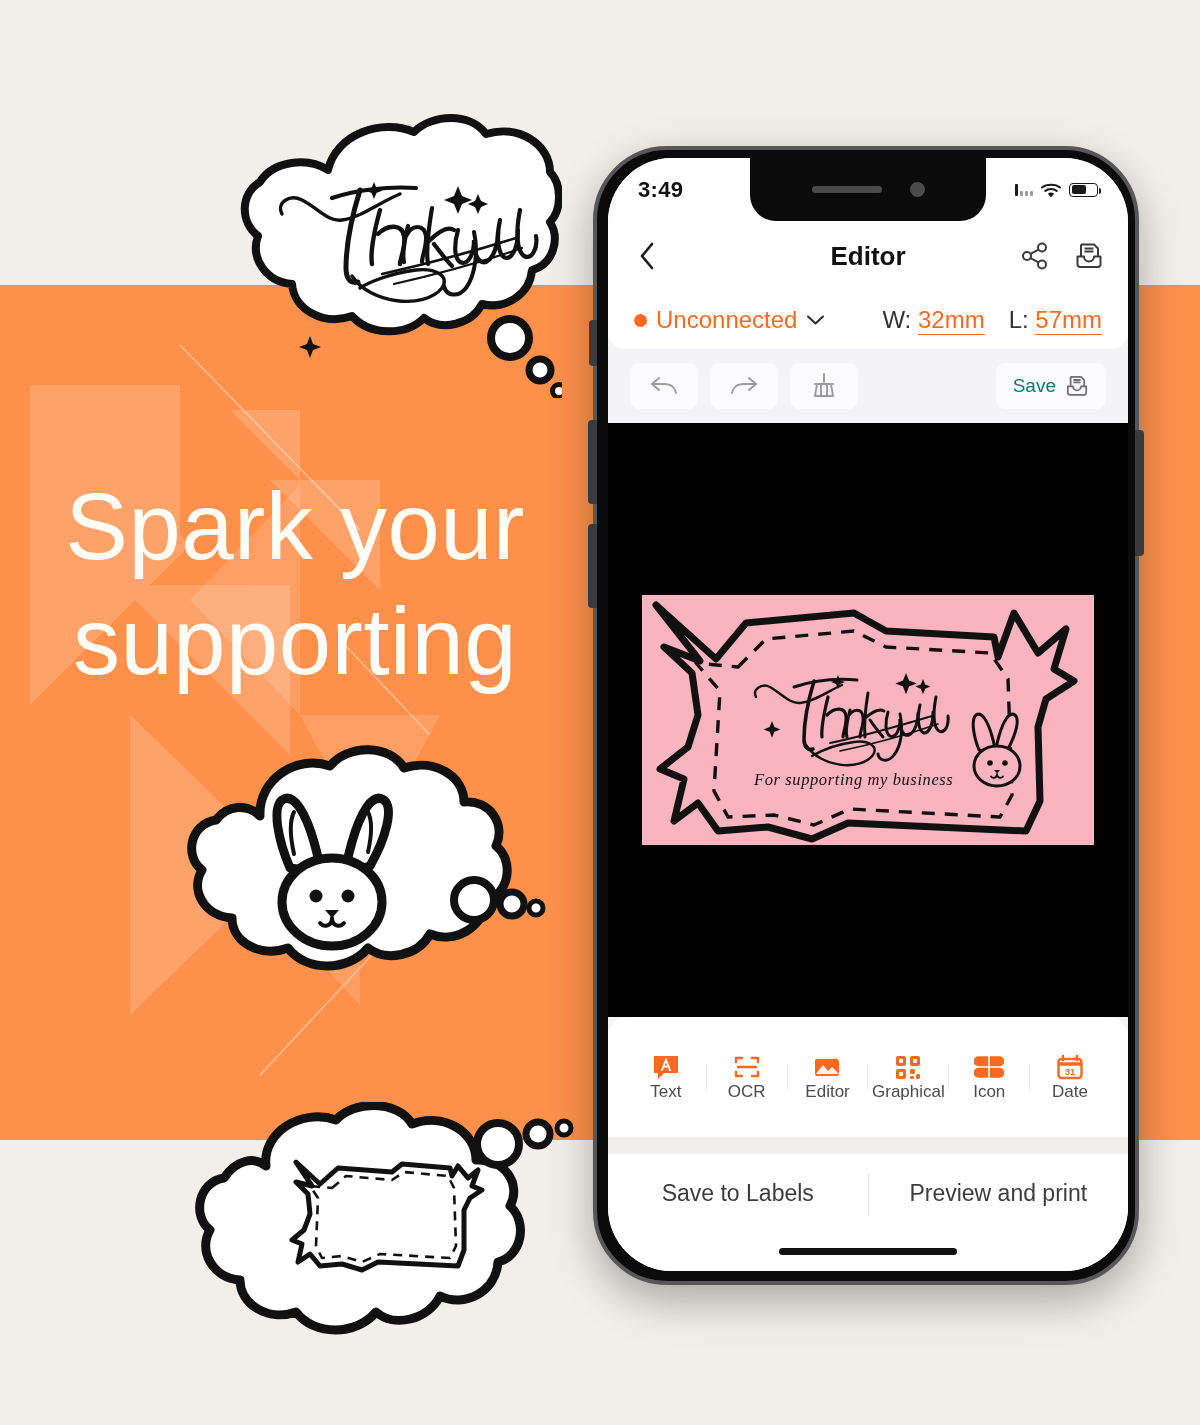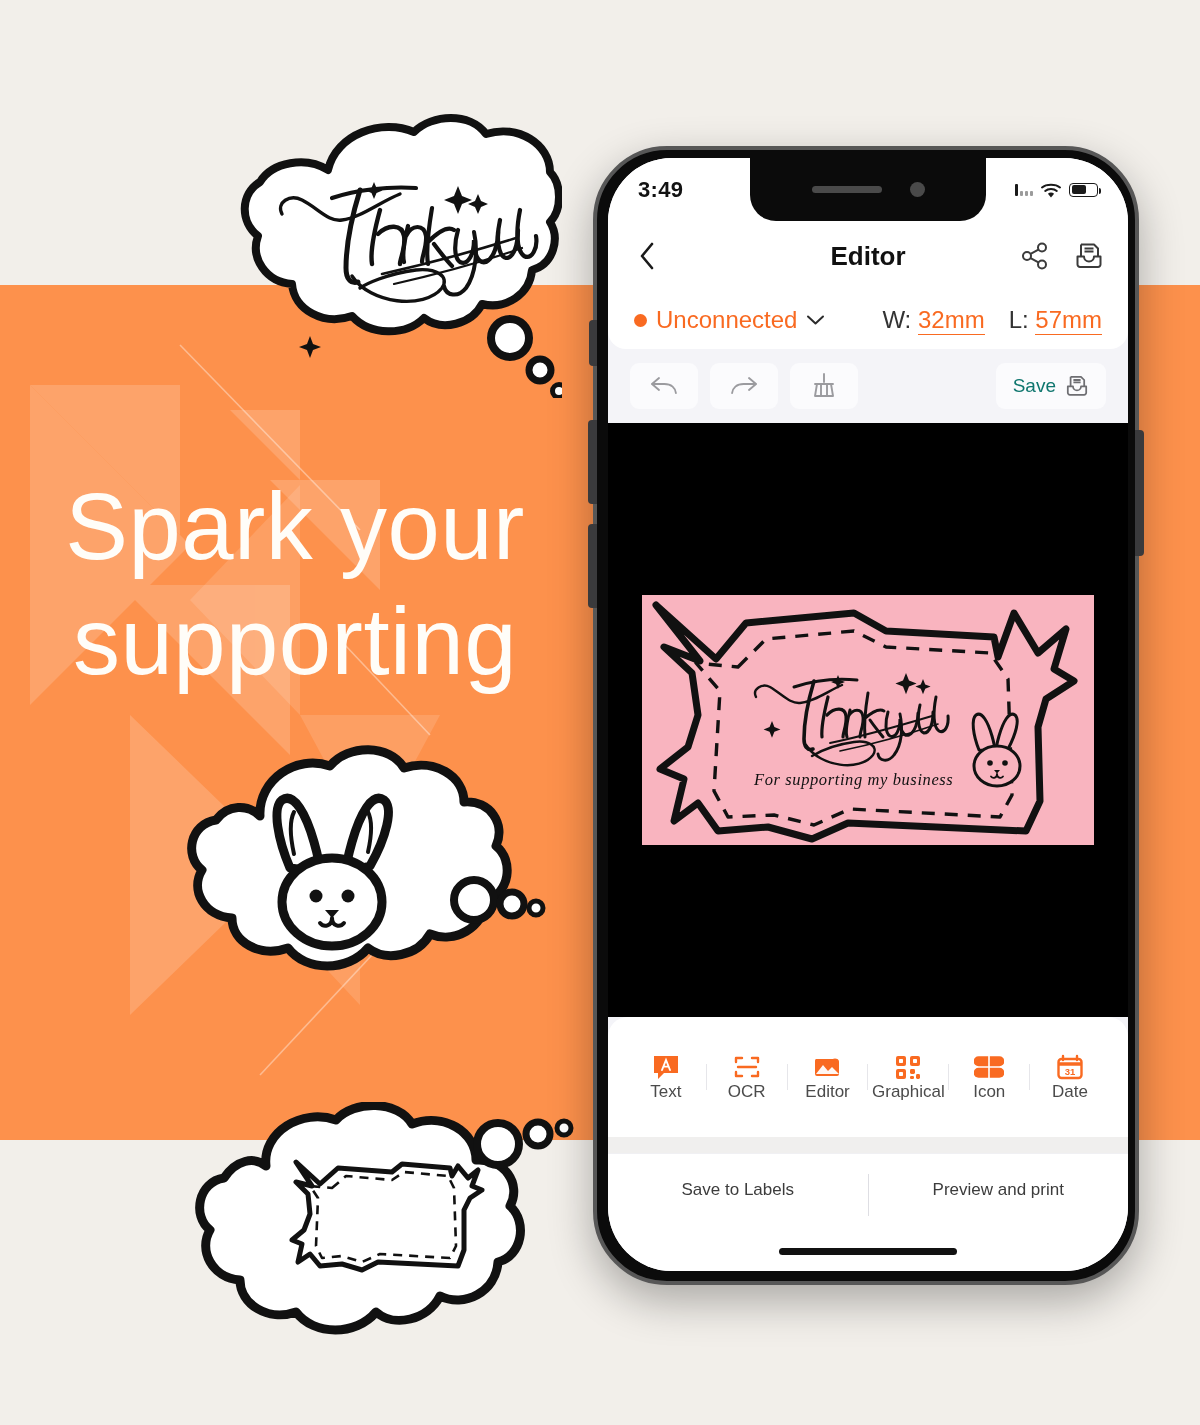--- a/index.html
+++ b/index.html
@@ -157,21 +157,21 @@
   }
   .bitem { flex: 1; display: flex; flex-direction: column; align-items: center; cursor: pointer; }
   .bitem .lbl { font-size: 17px; color: #4b4b4b; }
   .bsep { width: 1px; height: 26px; background: #e6e6ea; }
 
   .actionbar {
     flex: 0 0 auto; height: 118px; background: #fff;
     display: flex; align-items: flex-start; justify-content: center;
     border-top: 1px solid #f0f0f3; position: relative;
   }
-  .action { flex: 1; text-align: center; font-size: 17px; color: #3c3c3c; padding-top: 26px; cursor: pointer; }
+  .action { flex: 1; text-align: center; font-size: 23px; color: #3c3c3c; padding-top: 26px; cursor: pointer; }
   .asep { width: 1px; height: 42px; background: #dedee3; margin-top: 20px; }
   .home-indicator {
     position: absolute; bottom: 16px; left: 50%; transform: translateX(-50%);
     width: 178px; height: 7px; background: #111; border-radius: 4px;
   }
   .gap-strip { flex: 0 0 auto; height: 16px; background: #f0efee; }
 </style>
 </head>
 <body>
 

